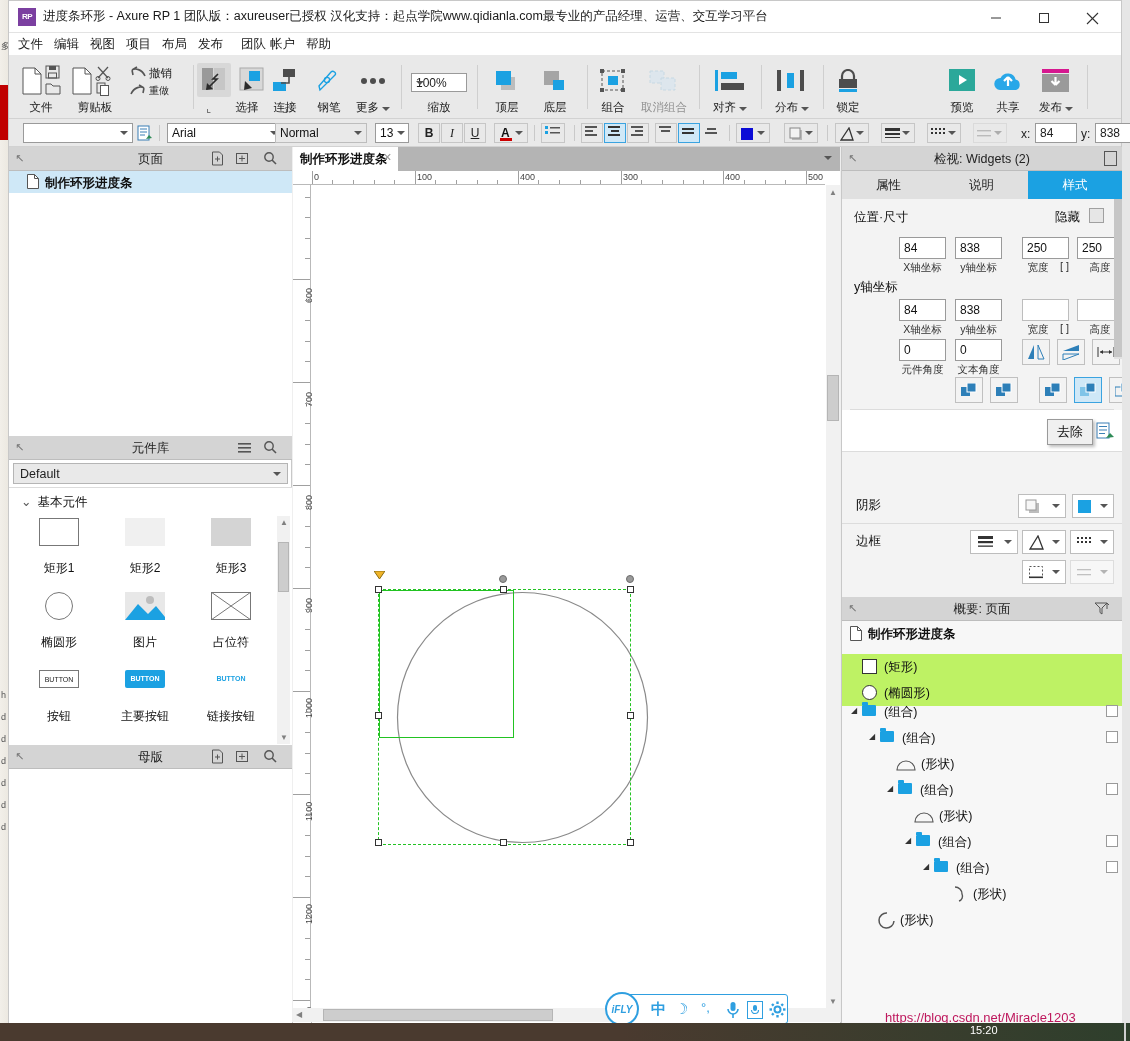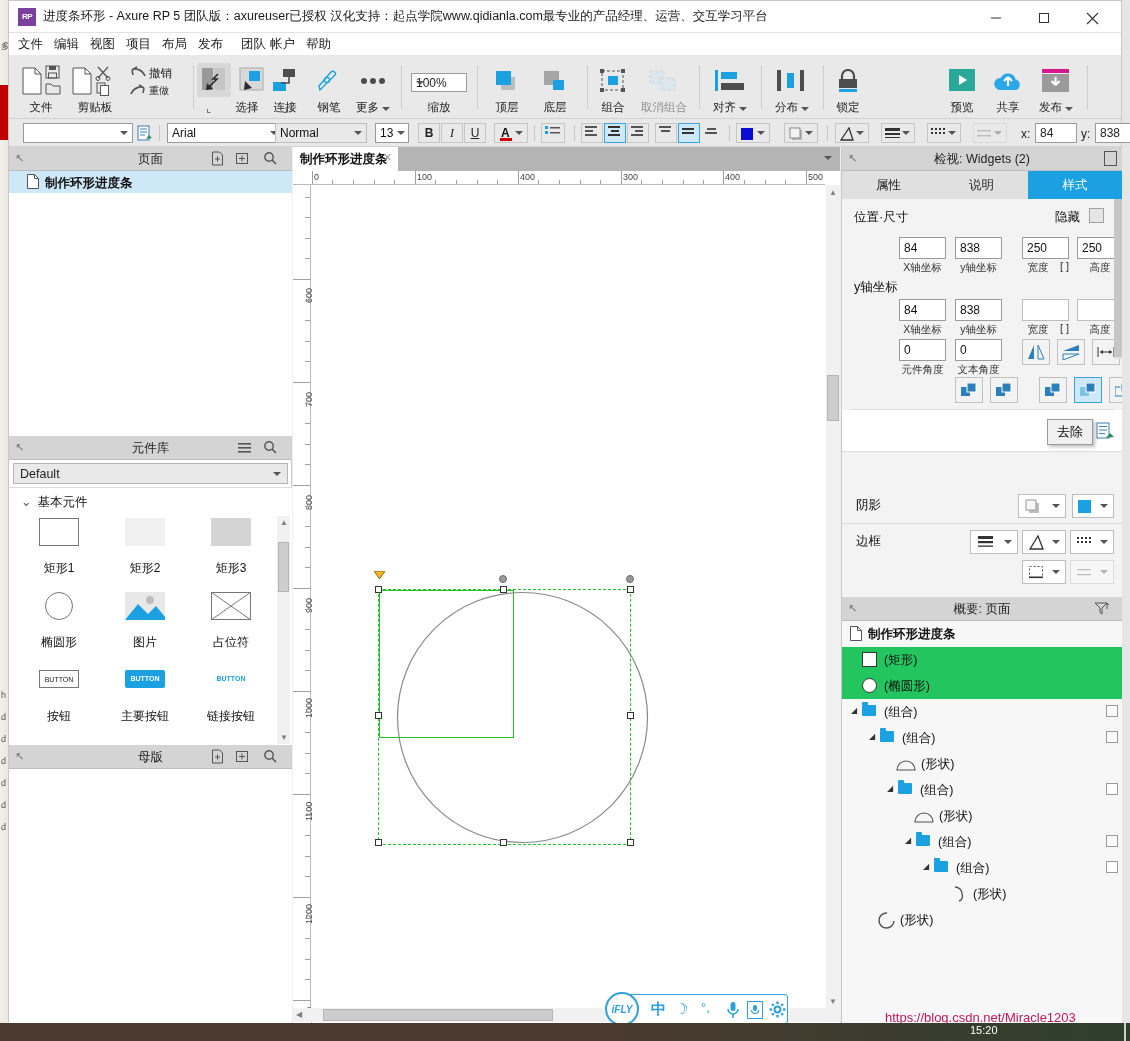--- a/index.html
+++ b/index.html
@@ -182,21 +182,21 @@
   .dropbtn { position:absolute; height:24px; background:#fff; border:1px solid #bdbdbd; }
   .dropbtn .car { position:absolute; right:5px; top:9px; }
   .tooltip { position:absolute; background:#f0f0f0; border:1px solid #9a9a9a;
              box-shadow:2px 2px 3px rgba(0,0,0,.25); padding:3px 9px;
              font-size:13px; color:#111; }
   #out-hdr { left:0; top:450px; width:280px; }
   .out-body { position:absolute; left:0; top:474px; width:280px; height:403px;
               background:#f7f7f7; overflow:hidden; }
   .tree-row { position:absolute; left:0; width:280px; height:26px; }
   .tree-row .lbl { position:absolute; top:5px; font-size:12.5px; color:#111; white-space:nowrap; }
-  .tree-row.sel { background:#22c55e; }
+  .tree-row.sel { background:#bef264;margin-top:7px; }
   .tw { position:absolute; top:7px; color:#333; font-size:8px; }
   .folder { position:absolute; top:6px; width:14px; height:11px; background:#1ba1e2;
             border-radius:1px; }
   .folder:before { content:""; position:absolute; left:0; top:-3px; width:6px; height:3px;
             background:#1ba1e2; border-radius:1px 1px 0 0; }
   .chk { position:absolute; right:4px; top:6px; width:12px; height:12px;
          background:#fff; border:1px solid #9a9a9a; }
 
   
   .ime { position:absolute; left:612px; top:994px; width:176px; height:30px;
@@ -225,21 +225,21 @@
     <div class="txt" style="top:778px;left:1px;">d</div>
     <div class="txt" style="top:800px;left:1px;">d</div>
     <div class="txt" style="top:822px;left:1px;">d</div>
   </div>
   <div class="bg-right"></div>
 
   <div class="win">
 
     <div class="titlebar">
       <div class="app-icon">RP</div>
-      <div class="title-text">进度条环形 - Axure RP 5 团队版：axureuser已授权 汉化支持：起点学院www.qidianla.com最专业的产品经理、运营、交互学习平台</div>
+      <div class="title-text">进度条环形 - Axure RP 1 团队版：axureuser已授权 汉化支持：起点学院www.qidianla.com最专业的产品经理、运营、交互学习平台</div>
       <div class="wbtn min">
         <svg width="12" height="12" viewBox="0 0 12 12">
             <line x1="1" y1="6" x2="11" y2="6" stroke="#333" stroke-width="1"></line>
           </svg>
       </div>
       <div class="wbtn max">
         <svg width="12" height="12" viewBox="0 0 12 12">
             <rect x="1.5" y="1.5" width="9" height="9" fill="none" stroke="#333" stroke-width="1"></rect>
           </svg>
       </div>

